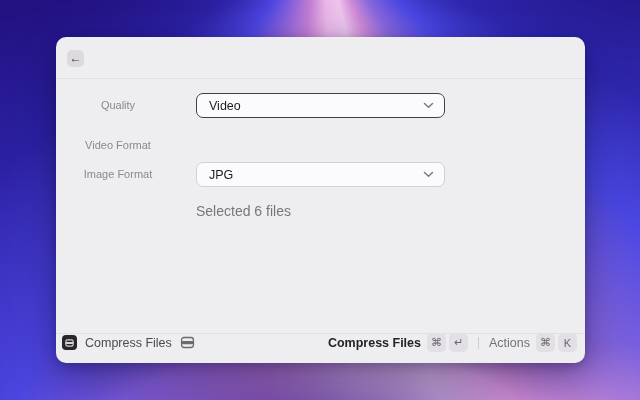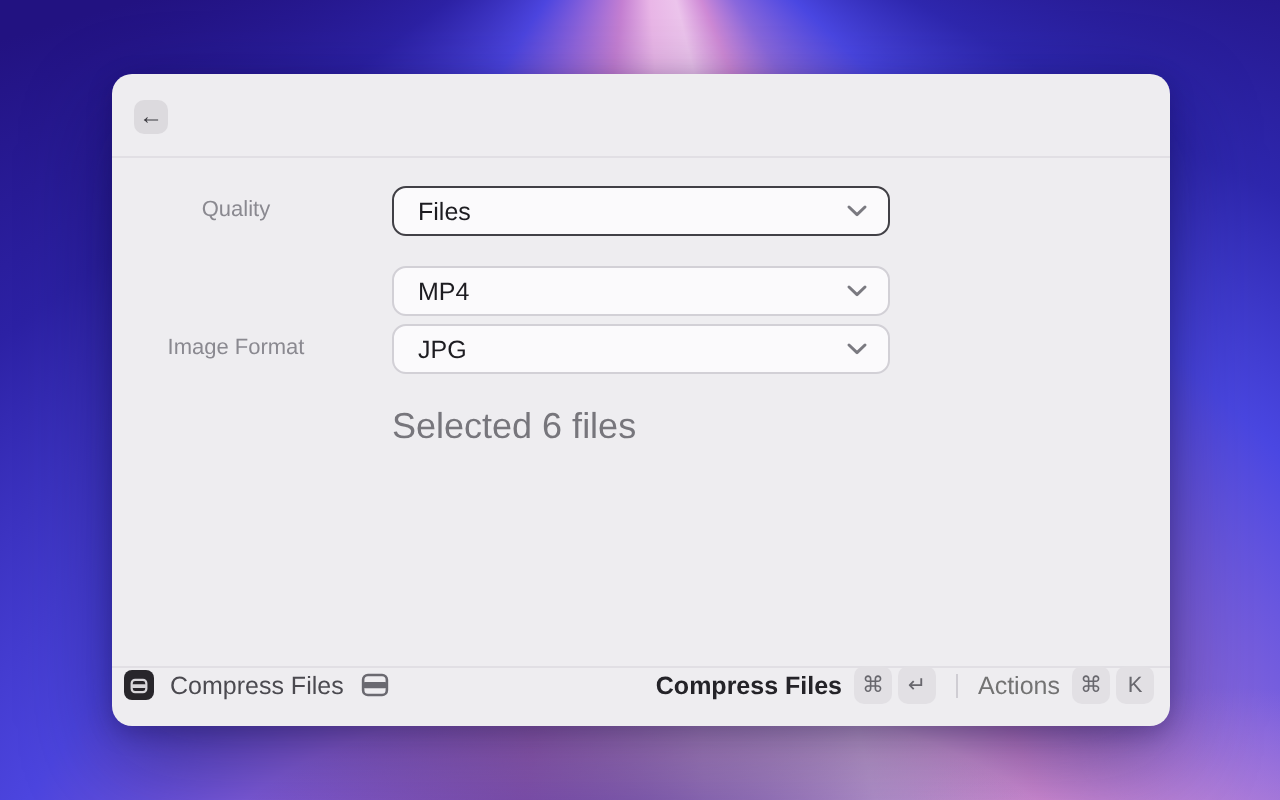--- a/index.html
+++ b/index.html
@@ -38,21 +38,21 @@
   .field-label { position:absolute; left:0; width:124px; text-align:center;
     font-size:11px; color:#8a8990; line-height:25px; }
   .dropdown { position:absolute; left:140px; top:0; width:249px; height:25px;
     background:#fbfafc; border:1px solid #d2d0d6; border-radius:7px;
     display:flex; align-items:center; justify-content:space-between;
     padding:0 10px 0 12px; cursor:pointer; }
   .dropdown.focused { border:1.5px solid #414046; }
   .dropdown-value { font-size:12.5px; font-weight:500; color:#1d1c21; }
   .chevron { color:#7a7980; display:flex; }
 
-  .note { position:absolute; left:140px; top:166px; font-size:18px; color:#77767c; }
+  .note { position:absolute; left:140px; top:166px; font-size:14px; color:#77767c; }
 
   
   .footer-divider { position:absolute; left:0; right:0; top:296px; height:1px; background:#e1dfe4; }
   .footer { position:absolute; left:0; right:0; top:297px; height:29px;
     display:flex; align-items:center; justify-content:space-between; padding:0 8px 12px 6px; }
   .footer-left { display:flex; align-items:center; gap:8px; }
   .app-icon { width:15px; height:15px; border-radius:4px; background:#28262b;
     display:flex; align-items:center; justify-content:center; color:#d8d6da; }
   .app-name { font-size:12.5px; color:#4b4a50; }
   .mode-icon { color:#6a6970; display:flex; }
@@ -72,38 +72,31 @@
 <div class="window">
 
   <button class="back-btn">
     <span>←</span>
   </button>
   <div class="header-divider"></div>
 
   <div class="form-row row-quality">
     <span class="field-label">Quality</span>
     <div class="dropdown focused">
-      <span class="dropdown-value">Files</span>
+      <span class="dropdown-value">Video</span>
       <span class="chevron">
         <svg width="11" height="7" viewBox="0 0 11 7">
             <path d="M1.5 1.5 L5.5 5.3 L9.5 1.5" fill="none" stroke="currentColor" stroke-width="1.5" stroke-linecap="round" stroke-linejoin="round"></path>
           </svg>
       </span>
     </div>
   </div>
 
   <div class="form-row row-video">
-    <div class="dropdown">
-      <span class="dropdown-value">MP4</span>
-      <span class="chevron">
-        <svg width="11" height="7" viewBox="0 0 11 7">
-            <path d="M1.5 1.5 L5.5 5.3 L9.5 1.5" fill="none" stroke="currentColor" stroke-width="1.5" stroke-linecap="round" stroke-linejoin="round"></path>
-          </svg>
-      </span>
-    </div>
+    <span class="field-label">Video Format</span>
   </div>
 
   <div class="form-row row-image">
     <span class="field-label">Image Format</span>
     <div class="dropdown">
       <span class="dropdown-value">JPG</span>
       <span class="chevron">
         <svg width="11" height="7" viewBox="0 0 11 7">
             <path d="M1.5 1.5 L5.5 5.3 L9.5 1.5" fill="none" stroke="currentColor" stroke-width="1.5" stroke-linecap="round" stroke-linejoin="round"></path>
           </svg>

